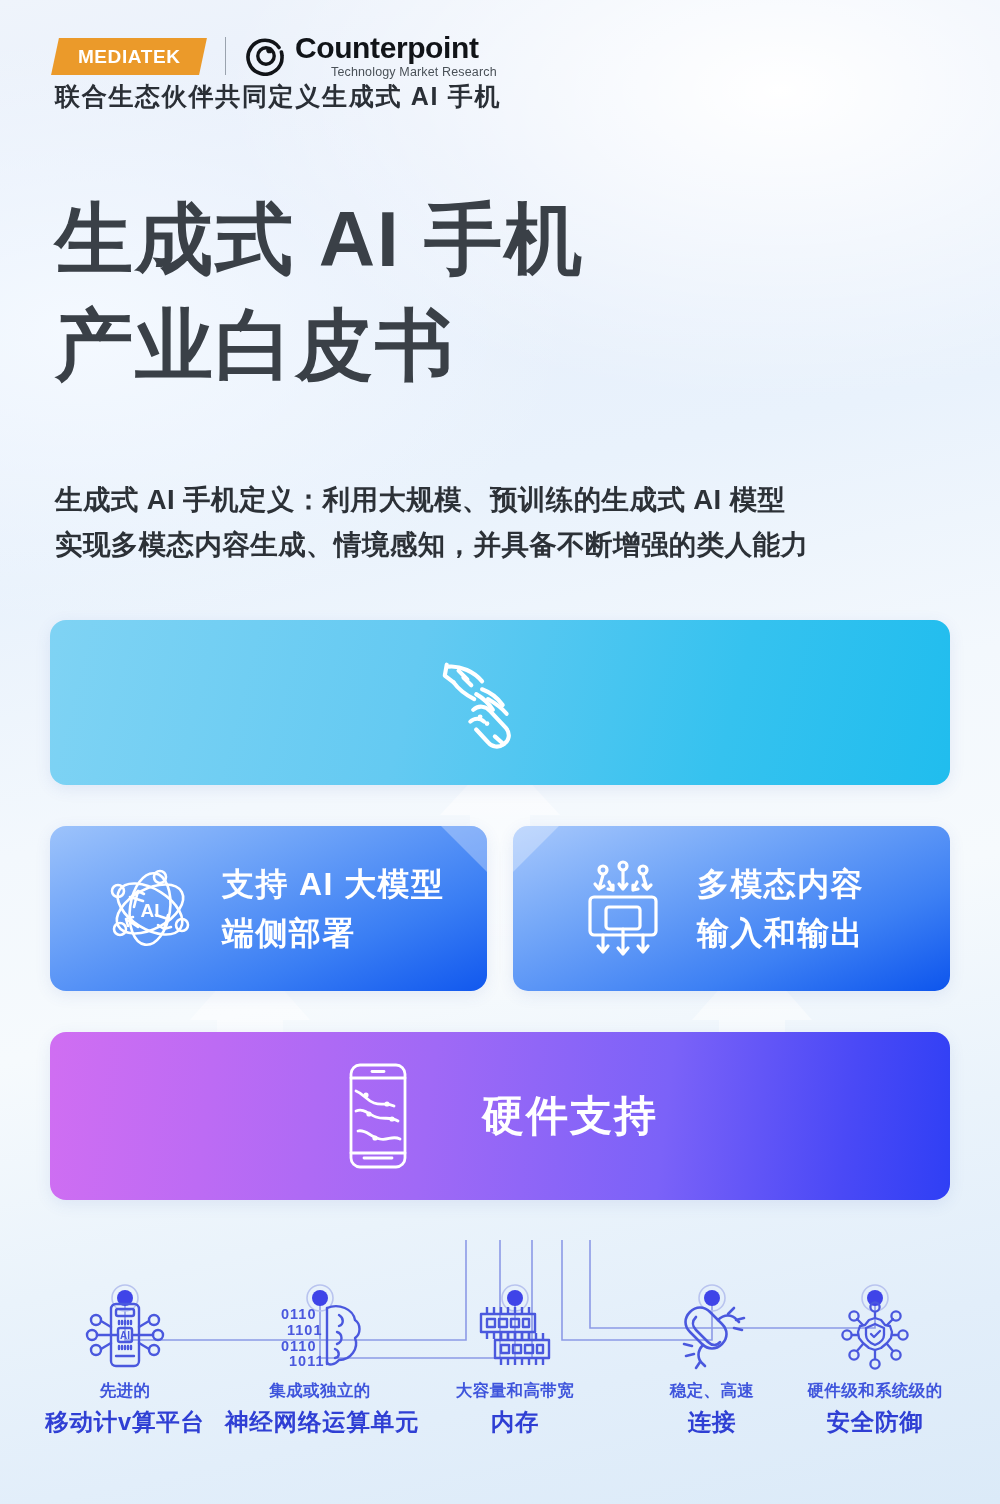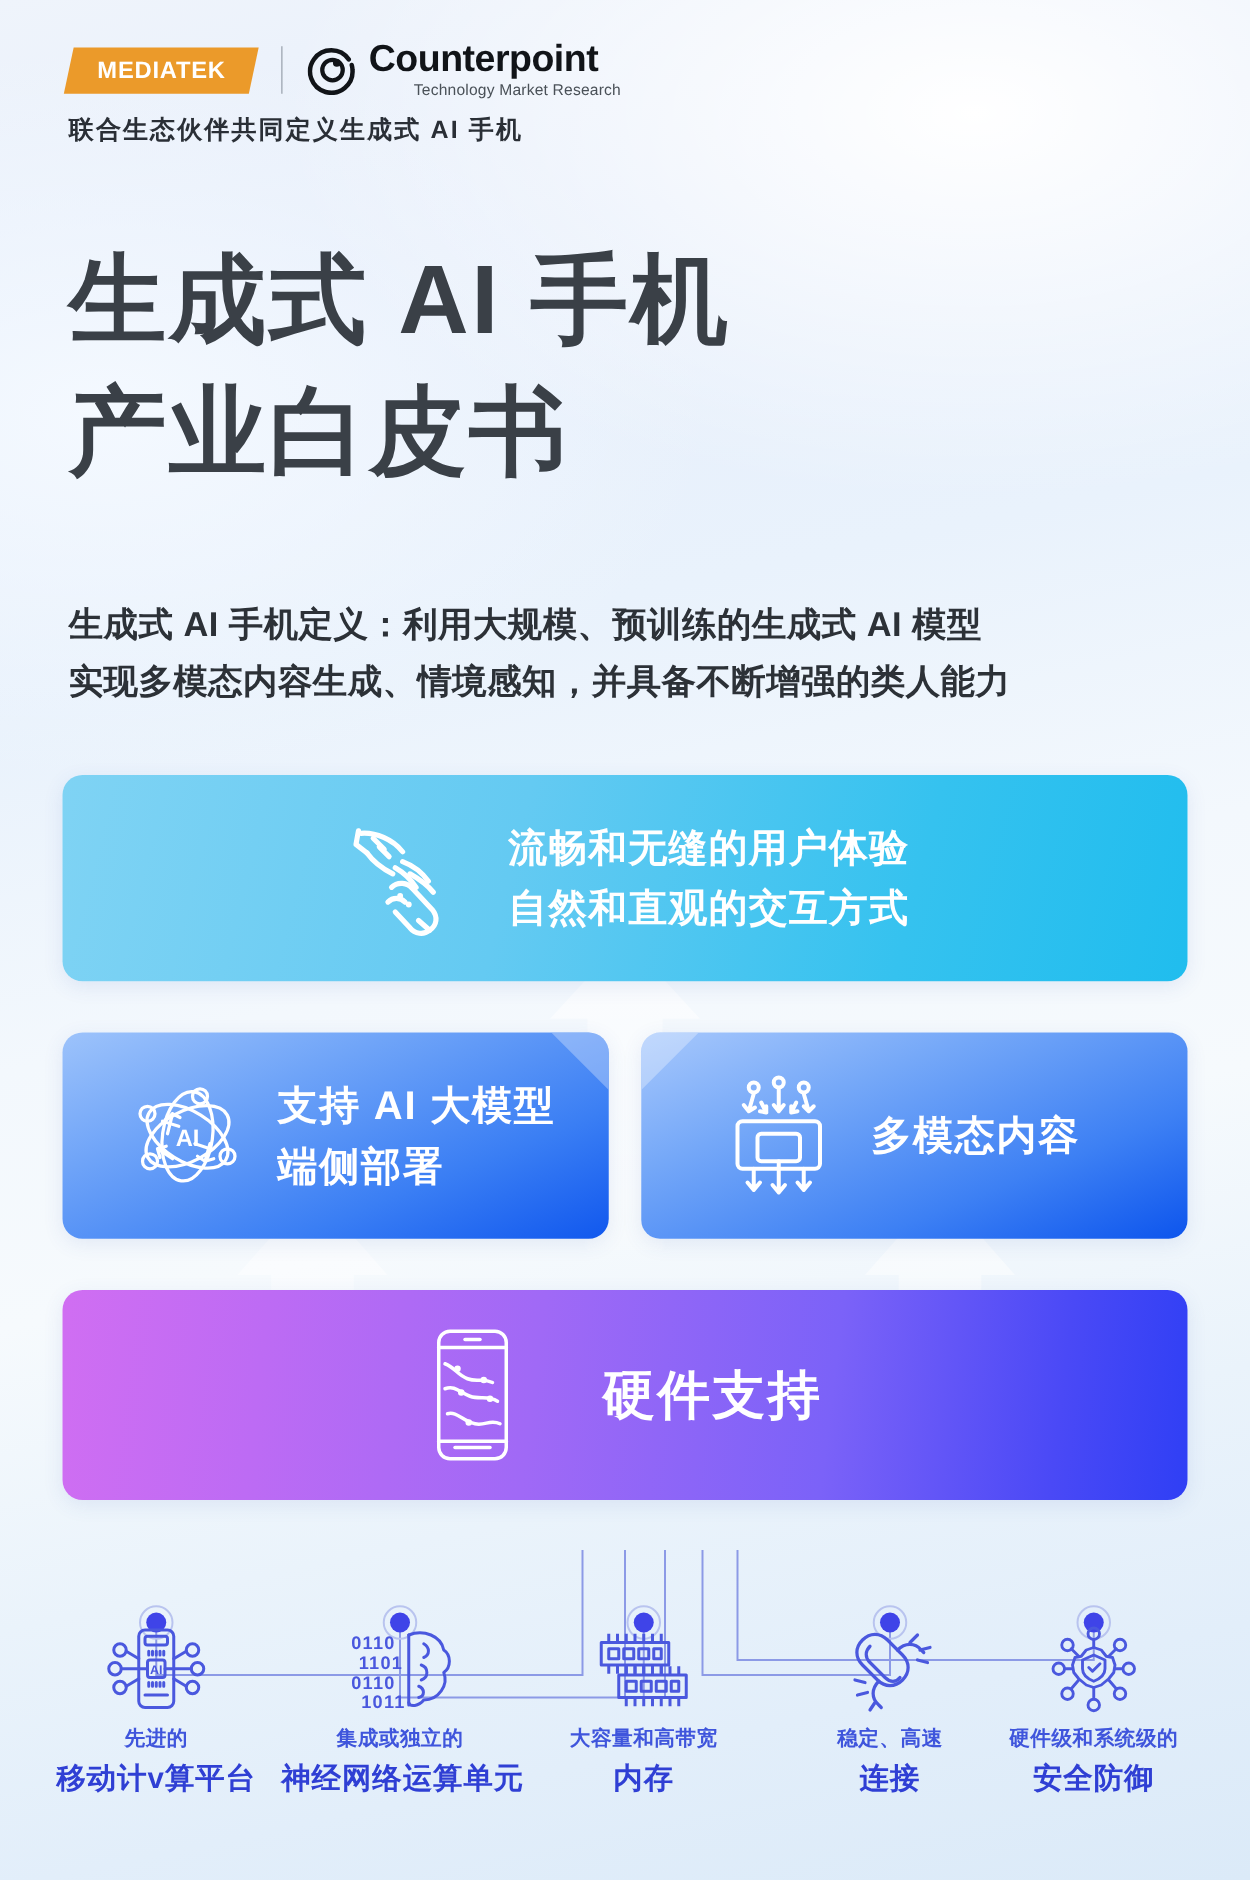--- a/index.html
+++ b/index.html
@@ -62,22 +62,22 @@
     font-size: 30px; font-weight: bold; color: #111418;
     letter-spacing: -0.4px;
   }
   .cp-sub {
     font-size: 12.5px; color: #4a5158; margin-top: 3px;
     letter-spacing: 0.15px;
     margin-left: 36px;
   }
 
   .header-tagline {
-    margin-top: 14px;
-    font-size: 20px;
+    margin-top: 4px;
+    font-size: 25px;
     font-weight: bold;
     color: #2a2f36;
     letter-spacing: 1.7px;
   }
 
   
   .title-block { position: absolute; left: 55px; top: 186px; }
   .title-line {
     font-size: 78px;
     font-weight: bold;
@@ -275,24 +275,20 @@
             <path d="M44 46 C51 50 57 56 61 62"></path>
             <path d="M50 41 C58 44 66 50 71 57"></path>
             <path d="M56 51 C63 55 70 60 75 66"></path>
             <path d="M41 62 C46 57 54 58 58 63 L74 80 C79 86 78 93 72 97 C67 101 60 100 56 95 L44 82"></path>
             <path d="M38 74 C42 70 48 70 52 74"></path>
             <path d="M63 89 L72 97"></path>
             <circle cx="48" cy="69" r="2.4" fill="#ffffff" stroke="none"></circle>
             <circle cx="55" cy="76" r="2.4" fill="#ffffff" stroke="none"></circle>
           </g>
         </svg>
-      </div>
-      <div class="card-text">
-        <div>流畅和无缝的用户体验</div>
-        <div>自然和直观的交互方式</div>
       </div>
     </div>
 
     <div class="card card-model">
       <div class="fold right"></div>
       <div class="card-icon">
         <svg viewBox="0 0 104 104" width="104" height="104" aria-hidden="true">
           <g fill="none" stroke="#ffffff" stroke-width="2.6" stroke-linecap="round">
             <ellipse cx="52" cy="52" rx="36" ry="20" transform="rotate(-28 52 52)"></ellipse>
             <ellipse cx="52" cy="52" rx="36" ry="20" transform="rotate(32 52 52)"></ellipse>
@@ -332,20 +328,21 @@
             <path d="M36 25 L40 33 M40 33 L35 32 M40 33 L40 28"></path>
             <path d="M64 25 L60 33 M60 33 L60 28 M60 33 L65 32"></path>
             <path d="M30 78 L30 95 M30 95 L25 89 M30 95 L35 89"></path>
             <path d="M50 72 L50 97 M50 97 L45 91 M50 97 L55 91"></path>
             <path d="M70 78 L70 95 M70 95 L65 89 M70 95 L75 89"></path>
           </g>
         </svg>
       </div>
       <div class="card-text">
         <div>多模态内容</div>
+        <div>输入和输出</div>
       </div>
     </div>
 
     <div class="card card-hw">
       <div class="card-icon">
         <svg viewBox="0 0 72 110" width="72" height="110" aria-hidden="true">
           <g fill="none" stroke="#ffffff" stroke-width="2.8" stroke-linecap="round" stroke-linejoin="round">
             <rect x="9" y="4" width="54" height="102" rx="9"></rect>
             <path d="M9 17 H63"></path>
             <path d="M9 92 H63"></path>

